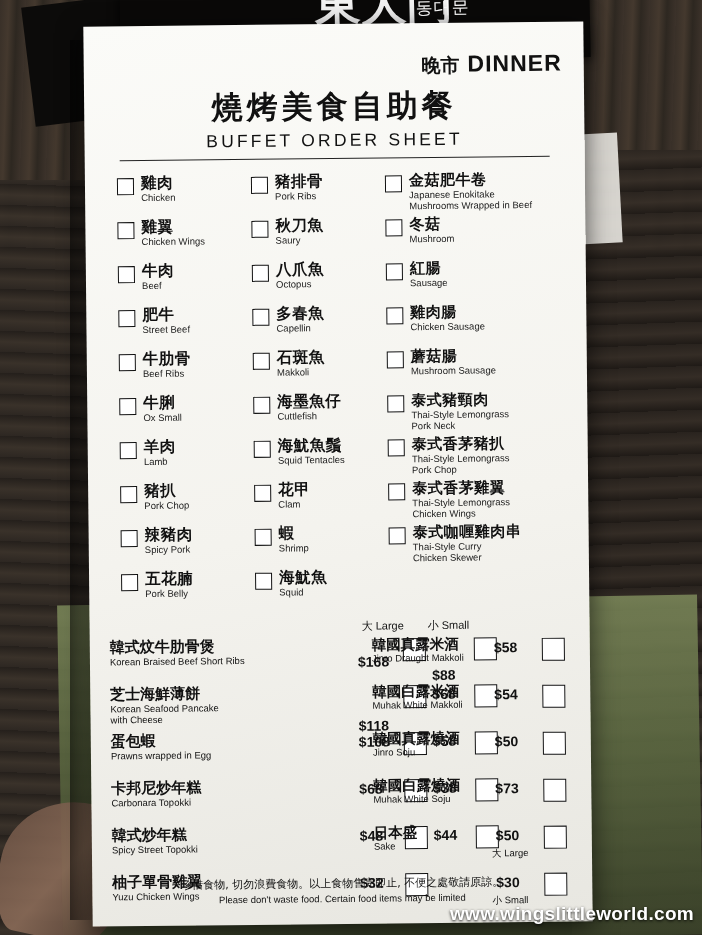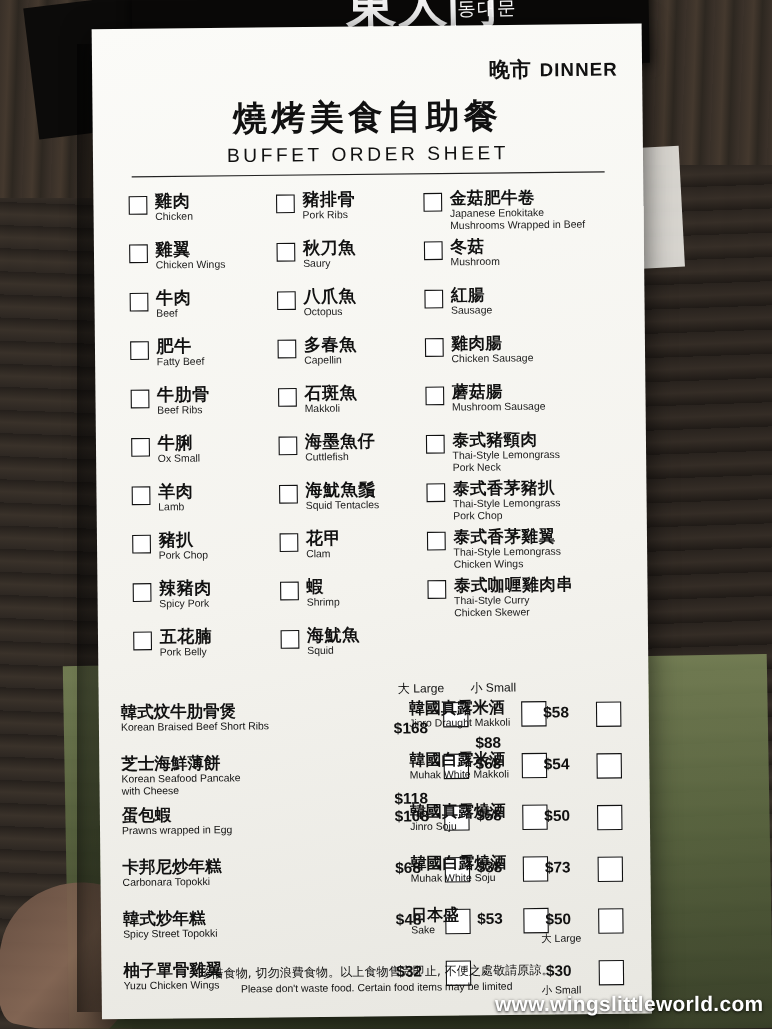--- a/index.html
+++ b/index.html
@@ -76,21 +76,21 @@
     color:#111;
     overflow:hidden;
   }
   .sheet-inner{position:absolute;inset:0;padding:0 20px;}
 
   .dinner-row{
     position:absolute;right:22px;top:28px;
     display:flex;align-items:baseline;gap:8px;
   }
   .dinner-cn{font-family:"DejaVu Sans",sans-serif;font-size:19px;font-weight:bold;}
-  .dinner-en{font-size:17px;font-weight:bold;letter-spacing:1px;}
+  .dinner-en{font-size:23px;font-weight:bold;letter-spacing:1px;}
 
   .title-cn{
     text-align:center;margin-top:62px;
     font-family:"DejaVu Sans",sans-serif;
     font-size:31px;font-weight:bold;letter-spacing:4px;
   }
   .title-en{
     text-align:center;margin-top:2px;
     font-size:17.5px;letter-spacing:3.2px;font-weight:500;
   }
@@ -257,21 +257,21 @@
           <div class="cb"></div>
           <div>
             <div class="lbl-cn">紅腸</div>
             <div class="lbl-en">Sausage</div>
           </div>
         </div>
         <div class="cell">
           <div class="cb"></div>
           <div>
             <div class="lbl-cn">肥牛</div>
-            <div class="lbl-en">Fatty Beef</div>
+            <div class="lbl-en">Street Beef</div>
           </div>
         </div>
         <div class="cell">
           <div class="cb"></div>
           <div>
             <div class="lbl-cn">多春魚</div>
             <div class="lbl-en">Capellin</div>
           </div>
         </div>
         <div class="cell c3">
@@ -440,21 +440,21 @@
             <span class="price" style="left:248px;top:3px;">$68</span>
             <span class="bx" style="left:293px;top:2px;"></span>
             <span class="price" style="left:322px;top:3px;">$38</span>
             <span class="bx" style="left:364px;top:2px;"></span>
           </div>
           <div class="brow">
             <div class="bname-cn">韓式炒年糕</div>
             <div class="bname-en">Spicy Street Topokki</div>
             <span class="price" style="left:248px;top:3px;">$48</span>
             <span class="bx" style="left:293px;top:2px;"></span>
-            <span class="price" style="left:322px;top:3px;">$53</span>
+            <span class="price" style="left:322px;top:3px;">$44</span>
             <span class="bx" style="left:364px;top:2px;"></span>
           </div>
           <div class="brow">
             <div class="bname-cn">柚子單骨雞翼</div>
             <div class="bname-en">Yuzu Chicken Wings</div>
             <span class="price" style="left:248px;top:3px;">$32</span>
             <span class="bx" style="left:293px;top:2px;"></span>
           </div>
         </div>
       <div class="rcol" id="drinks">

